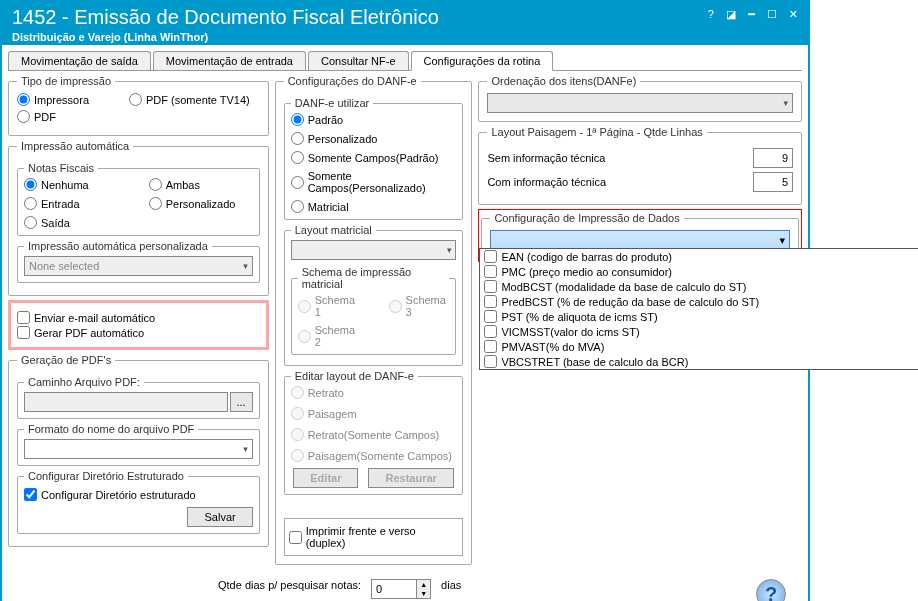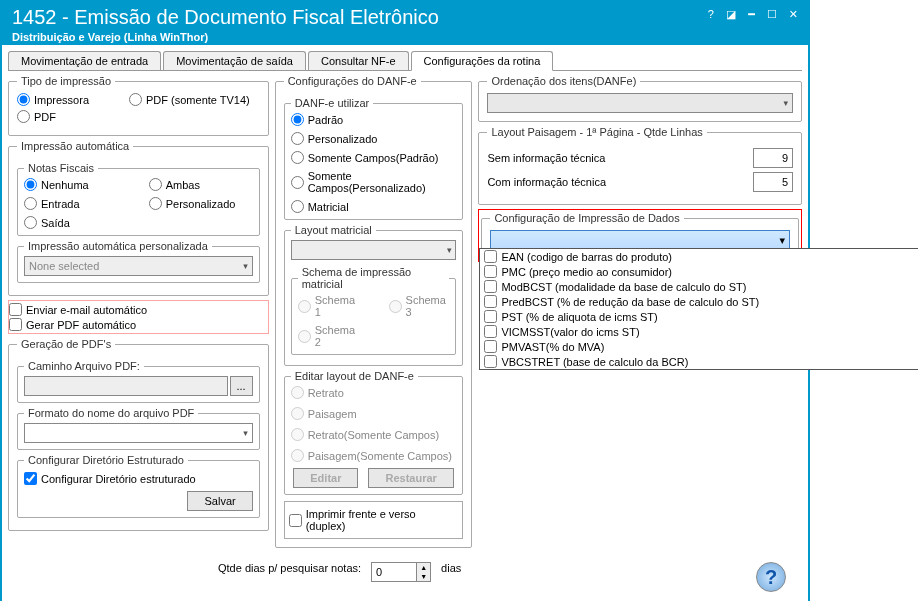--- a/index.html
+++ b/index.html
@@ -64,22 +64,22 @@
       <span>?</span>
       <span>◪</span>
       <span>━</span>
       <span>☐</span>
       <span>✕</span>
     </div>
   </div>
 
   <div class="content">
     <div class="tabs">
+      <div class="tab">Movimentação de saída</div>
       <div class="tab">Movimentação de entrada</div>
-      <div class="tab">Movimentação de saída</div>
       <div class="tab">Consultar NF-e</div>
       <div class="tab active">Configurações da rotina</div>
     </div>
 
     <div class="cols">
 
       <div class="col col1">
         <fieldset>
           <legend>Tipo de impressão</legend>
           <div class="radio-row">
@@ -133,21 +133,21 @@
           </fieldset>
           <fieldset class="sub-fieldset">
             <legend>Impressão automática personalizada</legend>
             <div class="dropdown">
                 <span>None selected</span>
                 <span class="arrow">▾</span>
               </div>
           </fieldset>
         </fieldset>
 
-        <div style="border:1px solid #fca5a5; ">
+        <div style="border:3px solid #fca5a5; padding:6px;">
           <label class="checkbox">
               <input type="checkbox" style="">
               <span>Enviar e-mail automático</span>
             </label>
           <label class="checkbox">
               <input type="checkbox" style="">
               <span>Gerar PDF automático</span>
             </label>
         </div>
 
@@ -254,21 +254,21 @@
               <label class="radio">
                   <input type="radio" disabled="" style="">
                   <span>Paisagem(Somente Campos)</span>
                 </label>
             </div>
             <div class="btn-row">
               <button class="btn disabled">Editar</button>
               <button class="btn disabled">Restaurar</button>
             </div>
           </fieldset>
-          <div style="border:1px solid #aaa; padding:4px; margin-top:6px;">
+          <div style="border:1px solid #aaa; padding:4px; margin-top:23px;">
             <label class="checkbox">
                 <input type="checkbox" style="">
                 <span>Imprimir frente e verso (duplex)</span>
               </label>
           </div>
         </fieldset>
       </div>
 
       <div class="col col3">
         <fieldset>

